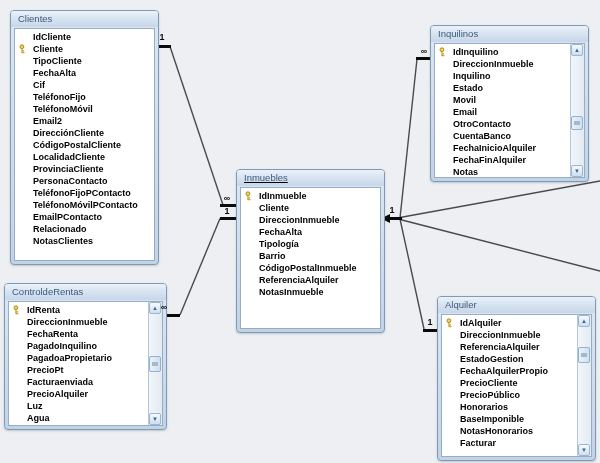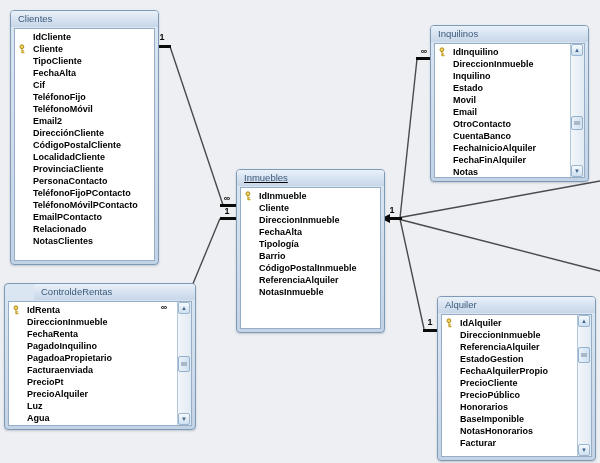--- a/index.html
+++ b/index.html
@@ -125,34 +125,34 @@
           <div class="row"><span>Tipología</span></div>
           <div class="row"><span>Barrio</span></div>
           <div class="row"><span>CódigoPostalInmueble</span></div>
           <div class="row"><span>ReferenciaAlquiler</span></div>
           <div class="row"><span>NotasInmueble</span></div>
         </div>
 
     </div>
   </div>
 
-  <div class="tbl" style="left: 4px; top: 283px; width: 161px; height: 145px; padding-left: 29px;">
+  <div class="tbl" style="left: 4px; top: 283px; width: 161px; height: 145px;">
     <div class="tbl-title">ControldeRentas</div>
     <div class="tbl-body">
       <div class="rows">
           <div class="row"><svg class="key" viewBox="0 0 11 11">
               <circle cx="3.2" cy="3" r="2.1" fill="#f3d35a" stroke="#a98a1f" stroke-width="1.1"></circle>
               <path d="M3.2 5.2 V10 M3.2 7.6 H5.6 M3.2 9.4 H6" stroke="#c9a227" stroke-width="1.3" fill="none"></path>
             </svg><span>IdRenta</span></div>
           <div class="row"><span>DireccionInmueble</span></div>
           <div class="row"><span>FechaRenta</span></div>
           <div class="row"><span>PagadoInquilino</span></div>
           <div class="row"><span>PagadoaPropietario</span></div>
+          <div class="row"><span>PrecioPt</span></div>
           <div class="row"><span>Facturaenviada</span></div>
-          <div class="row"><span>PrecioPt</span></div>
           <div class="row"><span>PrecioAlquiler</span></div>
           <div class="row"><span>Luz</span></div>
           <div class="row"><span>Agua</span></div>
         </div>
       <div class="sb">
         <div class="sb-btn sb-up">▲</div>
         <div class="sb-thumb" style="top: 54px; height: 16px;"></div>
         <div class="sb-btn sb-down">▼</div>
       </div>
     </div>

